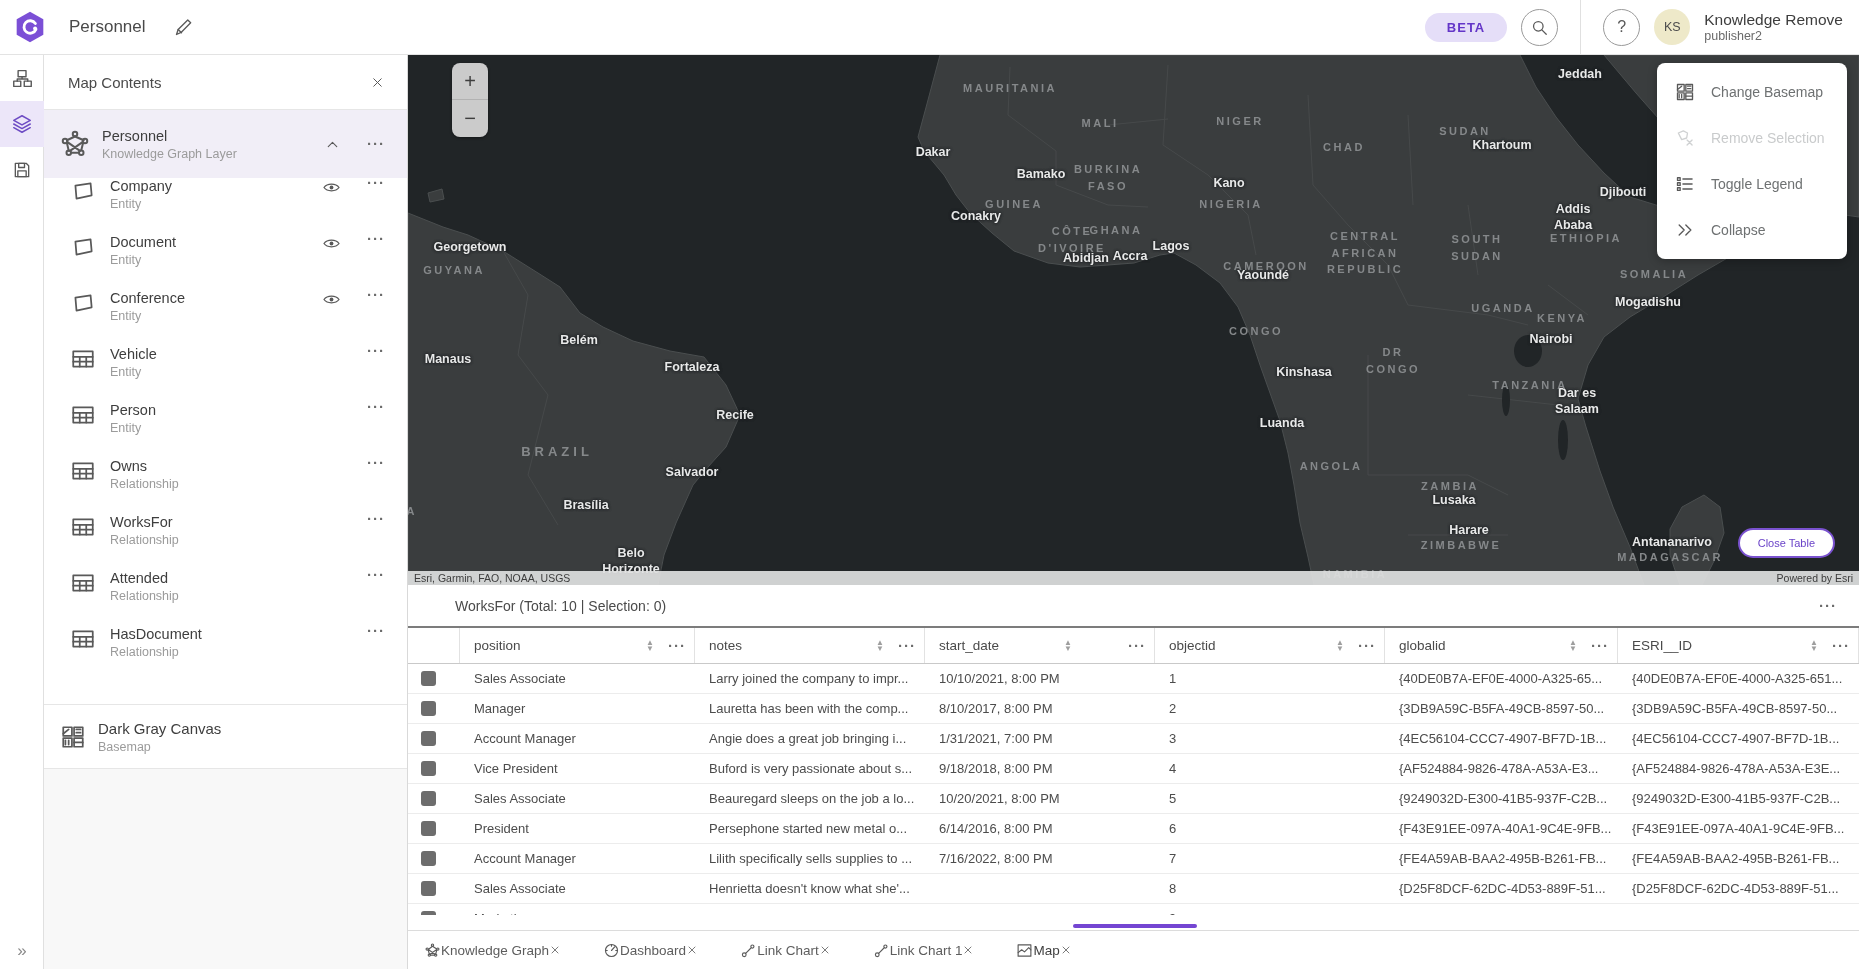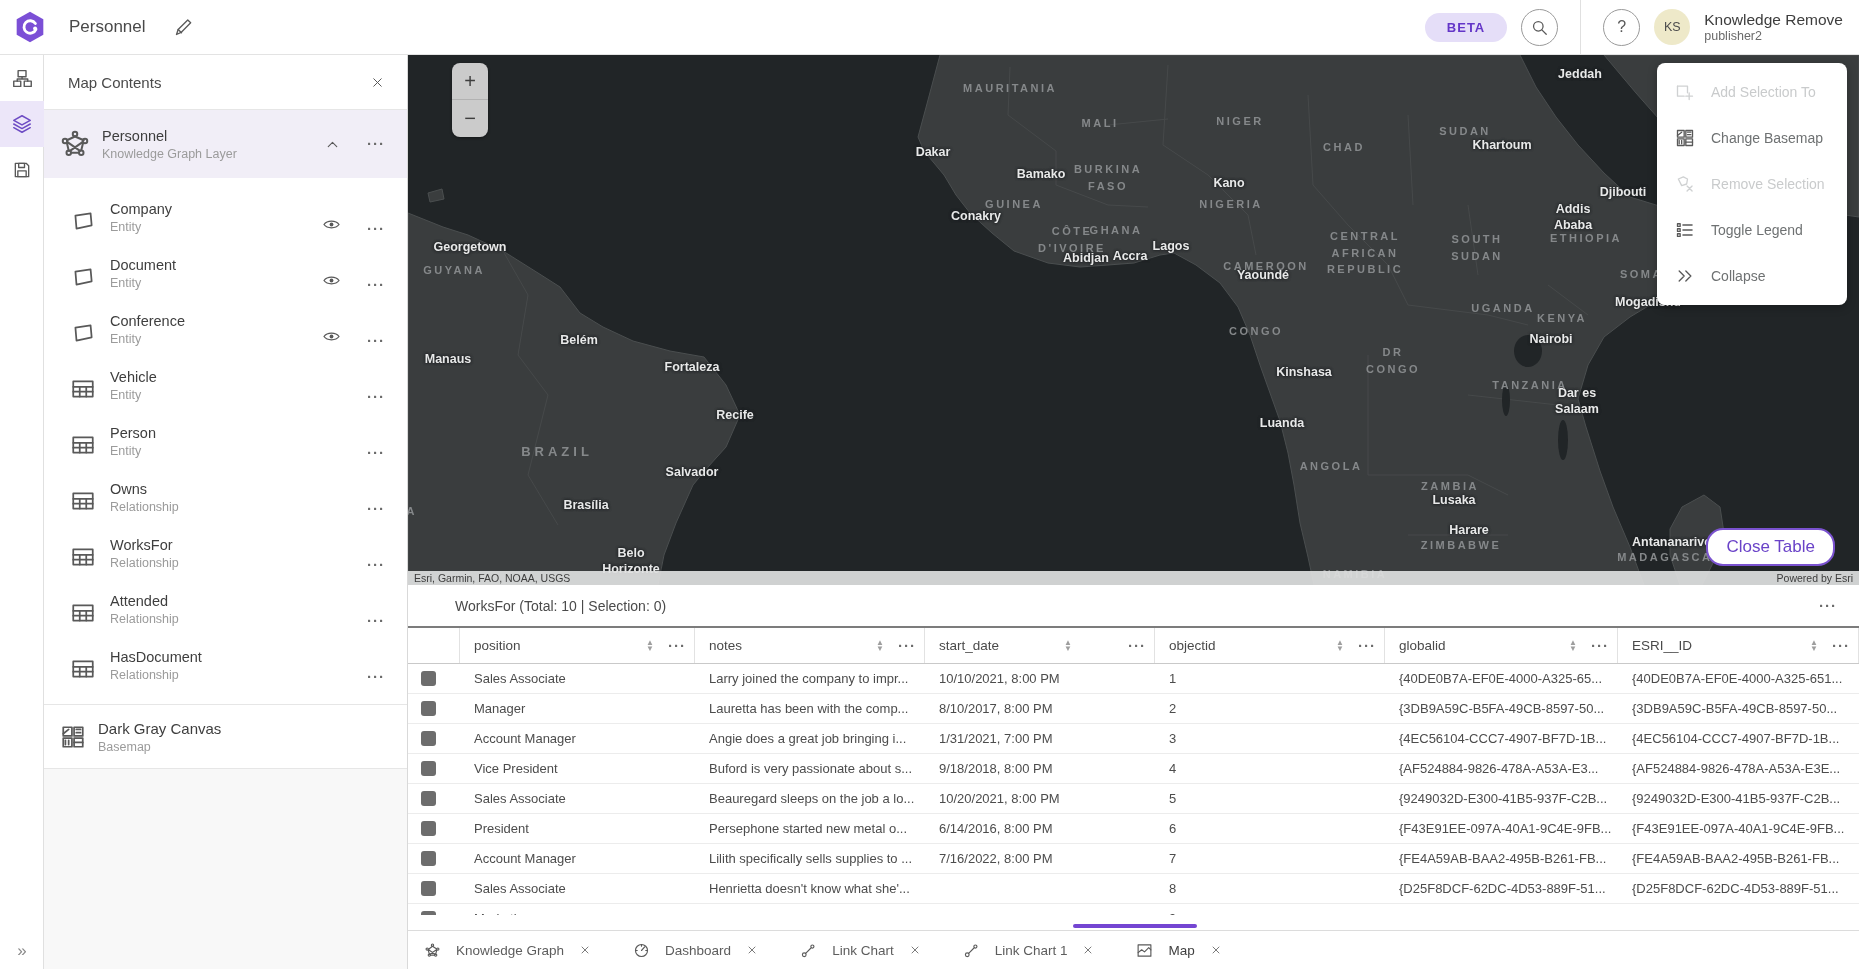--- a/index.html
+++ b/index.html
@@ -32,40 +32,40 @@
   #panel-hd{height:55px;display:flex;align-items:center;border-bottom:1px solid #e6e6e6}
   #panel-title{font-size:15px;margin-left:24px;color:#4a4a4a}
   #panel-x{margin-left:auto;margin-right:22px;cursor:pointer}
   #grp{height:68px;background:#f1eef7;display:flex;align-items:center}
   #grp .gi{margin-left:16px}
   #grp .tx{margin-left:12px}
   .nm{font-size:14.5px;color:#3e3e3e}
   .ty{font-size:12.5px;color:#9b9b9b;margin-top:3px}
   #grp-caret{margin-left:auto;cursor:pointer}
   #grp-dots{margin:0 22px 0 26px}
-  .lyr{height:56px;display:flex;align-items:flex-end}
+  .lyr{height:56px;display:flex;align-items:flex-start}
   .lyr .li{margin-left:26px}
   .lyr .tx{margin-left:14px}
   .lyr .eye{margin-left:auto;cursor:pointer}
   .lyr .dots{margin:0 22px 0 26px}
   #bm-div{border-top:1px solid #e6e6e6;margin-top:22px}
   #bm{height:64px;display:flex;align-items:center;border-bottom:1px solid #e6e6e6}
   #bm .li{margin-left:16px}
   #bm .tx{margin-left:12px}
   #bm .nm{font-size:15px}
   #panel-rest{background:#f8f8f8;height:100%}
   
   #map{position:absolute;left:408px;top:55px;width:1451px;height:530px;background:#212527;overflow:hidden;cursor:default}
   .cty{position:absolute;transform:translate(-50%,-50%);color:#e8e9e9;font-size:12.5px;font-weight:bold;white-space:pre-line;text-align:center;line-height:1.25;text-shadow:0 0 3px #1b1e20,0 0 3px #1b1e20}
   .ctr{position:absolute;transform:translate(-50%,-50%);color:#85888a;font-size:11px;font-weight:bold;letter-spacing:2.5px;white-space:pre-line;text-align:center;line-height:1.5}
   .ctr.big{font-size:13px;letter-spacing:4px}
   #zoomctl{position:absolute;left:44px;top:8px;width:36px;border-radius:8px;overflow:hidden;box-shadow:0 1px 3px rgba(0,0,0,.4)}
   .zbtn{width:36px;height:37px;background:#cbcbcb;color:#3e3e3e;font-size:20px;display:flex;align-items:center;justify-content:center;cursor:pointer}
   .zbtn:first-child{border-bottom:1px solid #b2b2b2}
-  #closetbl{position:absolute;right:24px;top:473px;background:#fff;border:2px solid #7a52cf;color:#6a43c8;font-size:17px;border-radius:17px;padding:7px 18px;cursor:pointer;font-family:inherit}
+  #closetbl{position:absolute;right:24px;top:473px;background:#fff;border:2px solid #7a52cf;color:#6a43c8;font-size:11px;border-radius:17px;padding:7px 18px;cursor:pointer;font-family:inherit}
   #attrib{position:absolute;left:0;bottom:0;width:100%;height:14px;background:rgba(222,223,224,.92);display:flex;align-items:center;font-size:10.5px;color:#3c3c3c;padding:0 6px;justify-content:space-between}
   
   #menu{position:absolute;left:1657px;top:63px;width:190px;background:#fff;border-radius:8px;box-shadow:0 2px 10px rgba(0,0,0,.28);z-index:40;padding:6px 0}
   .mi{height:46px;display:flex;align-items:center;gap:16px;padding-left:18px;font-size:14px;color:#6e7172;cursor:pointer}
   .mi.disabled{color:#c9cbcc;cursor:default}
   .mi.disabled svg{stroke:#cfd1d2}
   
   #tbl{position:absolute;left:408px;top:585px;width:1451px;height:345px;background:#fff;z-index:10}
   #tbl-hd{height:41px;display:flex;align-items:center}
   #tbl-title{font-size:14px;margin-left:47px;color:#4a4a4a}
@@ -74,21 +74,21 @@
   .col{display:flex;align-items:center;border-right:1px solid #e2e2e2;padding:0 8px 0 14px;font-size:13.5px;color:#4a4a4a;overflow:hidden}
   .col .sort{margin-left:auto;display:flex;flex-direction:column;font-size:8px;color:#9e9e9e;line-height:6px;cursor:pointer}
   .col .dots{margin-left:14px}
   #rows{overflow:hidden;height:251px;position:relative}
   .trow{display:flex;height:30px;border-bottom:1px solid #ececec;align-items:center}
   .tcell{padding:0 8px 0 14px;font-size:13px;color:#4c4c4c;white-space:nowrap;overflow:hidden;flex-shrink:0}
   .chk{width:15px;height:15px;background:#6d6d6d;border-radius:3px;margin-left:13px;cursor:pointer}
   #hthumb{position:absolute;left:665px;top:339px;width:124px;height:4px;background:#7445d2;border-radius:2px;cursor:pointer}
   
   #tabs{position:absolute;left:408px;top:930px;width:1451px;height:39px;background:#fff;border-top:1px solid #dcdcdc;display:flex;align-items:center;gap:42px;padding-left:16px;z-index:15}
-  .tab{display:flex;align-items:center;gap:15px;cursor:pointer}
+  .tab{display:flex;align-items:center;gap:0;cursor:pointer}
   .tab .lbl{font-size:13.5px;color:#5d5d5d}
   .tab.active .lbl{color:#3f3f3f}
   .tab .tx{color:#7a7a7a;font-size:13px;cursor:pointer}
 </style>
 </head>
 <body>
 
 <svg width="0" height="0" style="position:absolute">
   <defs>
     <symbol id="i-hier" viewBox="0 0 24 24">
@@ -477,26 +477,20 @@
     <div class="zbtn">−</div>
   </div>
   <button id="closetbl">Close Table</button>
   <div id="attrib">
     <span>Esri, Garmin, FAO, NOAA, USGS</span>
     <span>Powered by Esri</span>
   </div>
 </div>
 
 <div id="menu">
-    <div class="mi disabled">
-    <svg class="ic" width="20" height="20" viewBox="0 0 24 24">
-        <use href="#i-addsel"></use>
-      </svg>
-    <span class="mlbl">Add Selection To</span>
-  </div>
     <div class="mi">
     <svg class="ic" width="20" height="20" viewBox="0 0 24 24">
         <use href="#i-basemap"></use>
       </svg>
     <span class="mlbl">Change Basemap</span>
   </div>
     <div class="mi disabled">
     <svg class="ic" width="20" height="20" viewBox="0 0 24 24">
         <use href="#i-removesel"></use>
       </svg>

